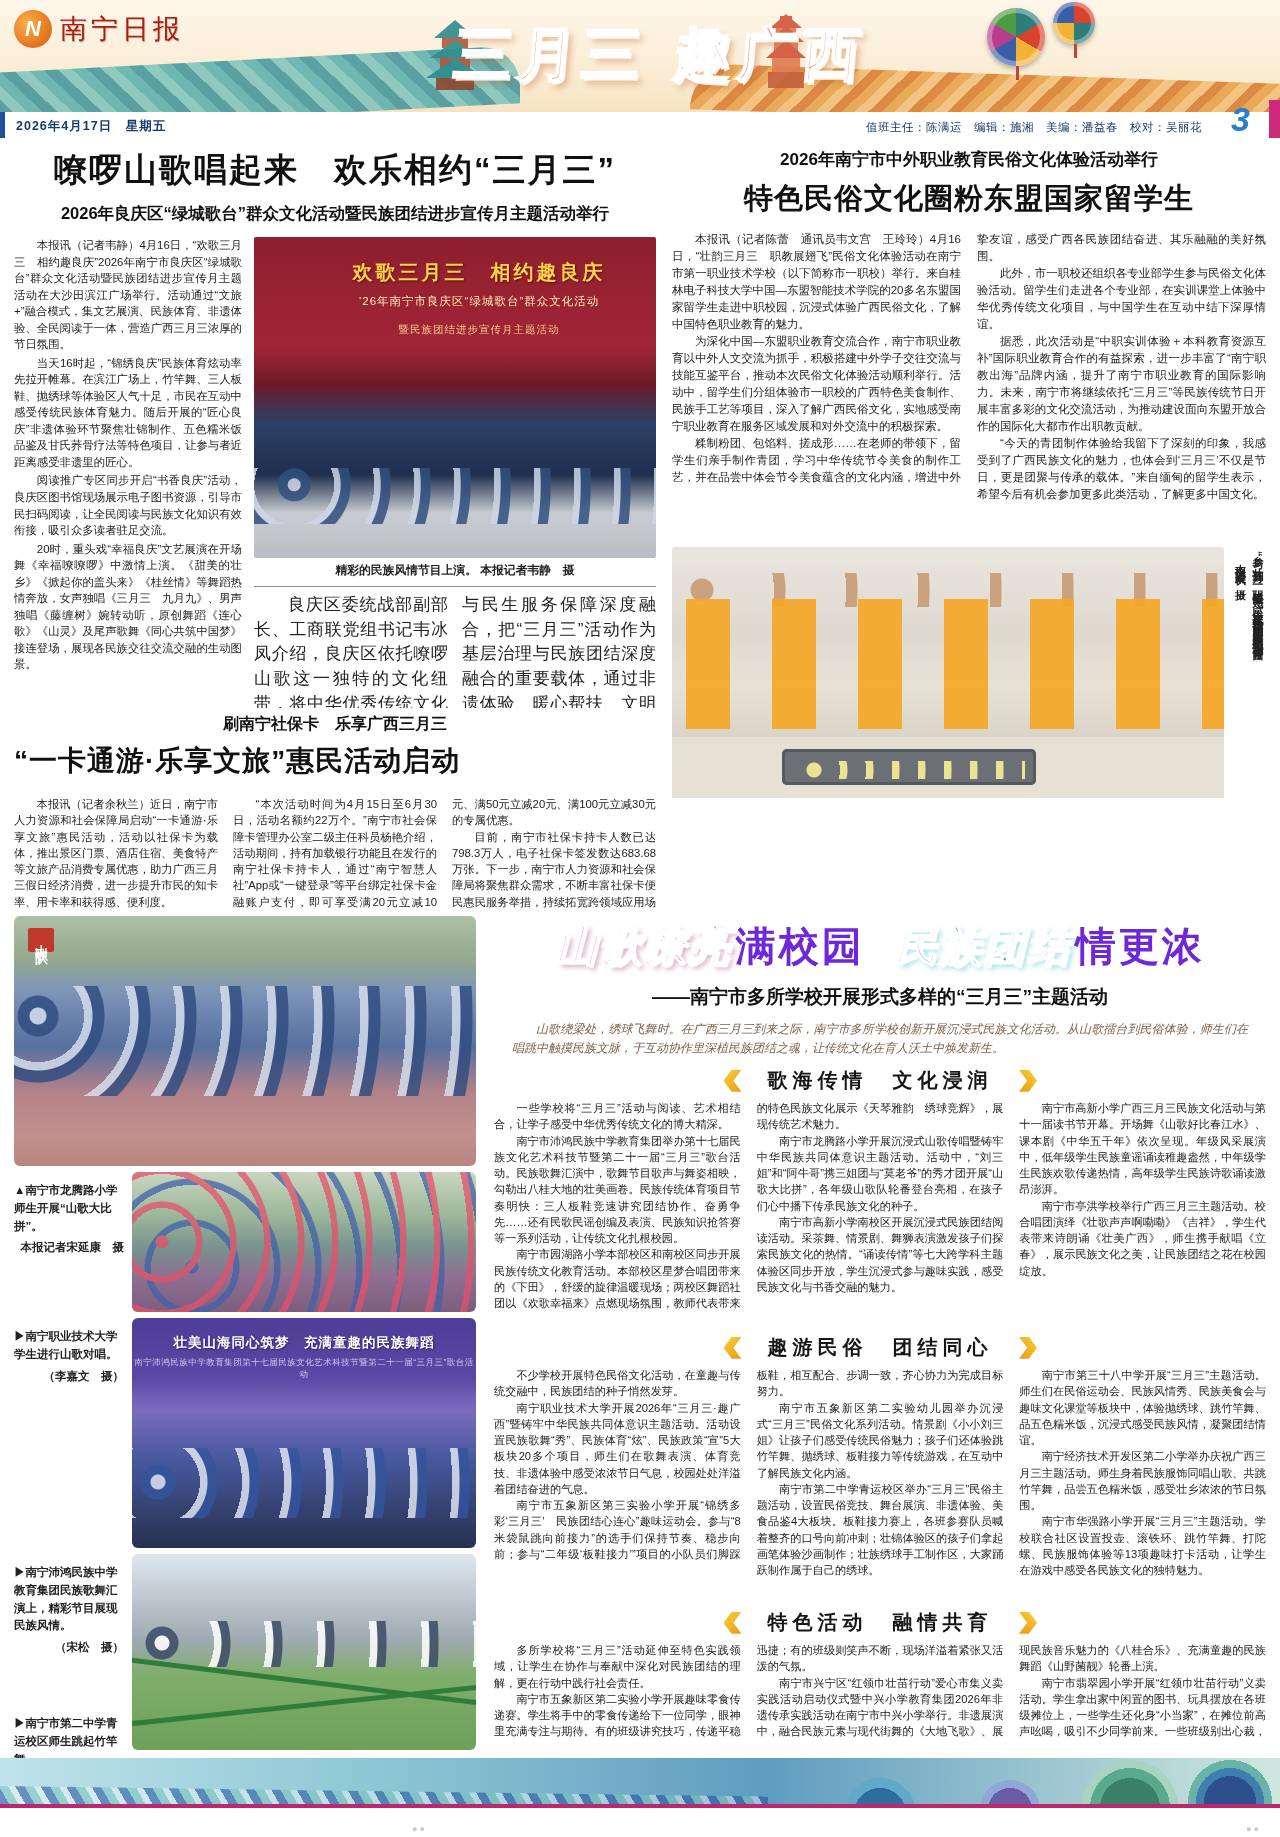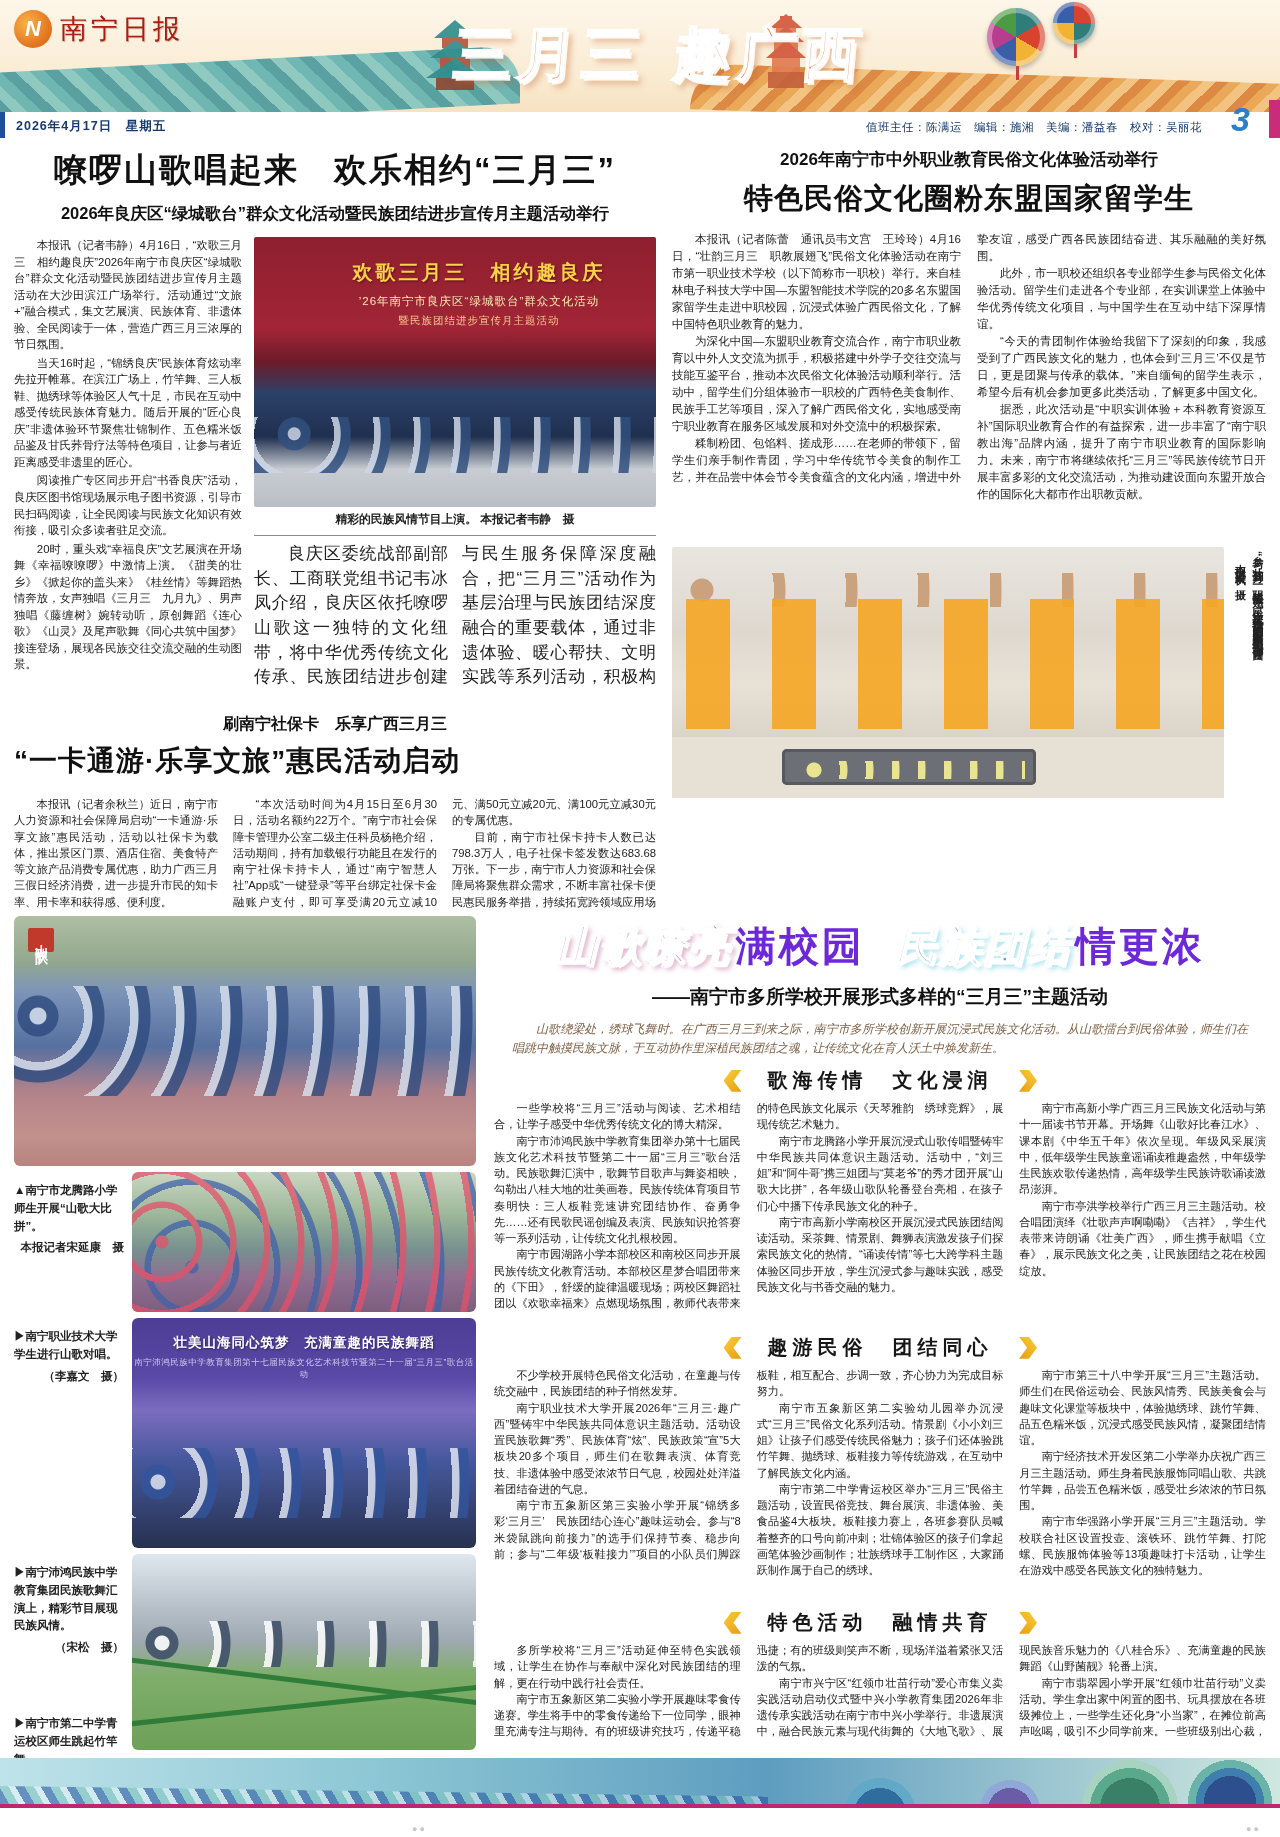--- a/index.html
+++ b/index.html
@@ -48,25 +48,25 @@
   .p{margin:0;text-indent:2em;text-align:justify;}
 
   
   .article1{position:absolute;left:14px;top:148px;width:642px;height:560px;overflow:hidden;}
   .a1-h1{font-size:33px;font-weight:900;text-align:center;letter-spacing:2px;margin:0;color:#111;}
   .a1-h2{font-size:16.5px;font-weight:700;text-align:center;margin:10px 0 0;color:#111;}
   .a1-body{display:flex;gap:12px;margin-top:12px;}
   .a1-col1{width:228px;flex:none;font-size:11.4px;line-height:1.45;color:#222;}
   .a1-col1 .p{margin-bottom:2px;}
   .a1-right{flex:1;min-width:0;}
-  .photo1{height:270px;border-radius:2px;position:relative;overflow:hidden;
+  .photo1{height:321px;border-radius:2px;position:relative;overflow:hidden;
     background:linear-gradient(180deg,#8e1f2e 0%,#a12536 34%,#6e1a28 46%,#2c4168 58%,#1f2f4f 74%,#c8ccd2 86%,#b9bec6 100%);padding-left:48px;}
   .photo1 .b1{margin-top:22px;text-align:center;color:#ffd24a;font-weight:900;font-size:20px;letter-spacing:3px;text-shadow:1px 1px 2px #5c0f18;}
   .photo1 .b2{text-align:center;color:#ffe9b0;font-size:11.5px;margin-top:8px;letter-spacing:1px;}
-  .photo1 .b3{text-align:center;color:#f7c98c;font-size:10.5px;margin-top:5px;letter-spacing:1px;}
+  .photo1 .b3{text-align:center;color:#f7c98c;font-size:10.5px;margin-top:14px;letter-spacing:1px;}
   .photo1 .dancers{position:absolute;left:0;bottom:34px;width:100%;height:56px;
     background:repeating-radial-gradient(circle at 10% 30%,#cdd6e6 0 6px,#31507e 7px 16px,transparent 17px 40px);opacity:.85;}
   .a1-cap{text-align:center;font-size:11.8px;font-weight:700;margin-top:5px;color:#222;}
   .a1-rule{border-top:1px solid #8c8c8c;margin:7px 0 6px;}
   .a1-two{column-count:2;column-gap:14px;font-size:17px;line-height:1.45;height:168px;overflow:hidden;color:#222;}
 
   
   .article2{position:absolute;left:672px;top:148px;width:594px;height:650px;overflow:hidden;}
   .a2-kicker{font-size:17px;font-weight:700;text-align:center;margin:0;color:#111;}
   .a2-h1{font-size:29px;font-weight:900;text-align:center;letter-spacing:1px;margin:8px 0 0;color:#111;}
@@ -235,22 +235,22 @@
   </div>
 
   <div class="article2">
     <div class="a2-kicker">2026年南宁市中外职业教育民俗文化体验活动举行</div>
     <h1 class="a2-h1">特色民俗文化圈粉东盟国家留学生</h1>
     <div class="a2-cols">
       <p class="p">本报讯（记者陈蕾　通讯员韦文宫　王玲玲）4月16日，“壮韵三月三　职教展翅飞”民俗文化体验活动在南宁市第一职业技术学校（以下简称市一职校）举行。来自桂林电子科技大学中国—东盟智能技术学院的20多名东盟国家留学生走进中职校园，沉浸式体验广西民俗文化，了解中国特色职业教育的魅力。</p>
       <p class="p">为深化中国—东盟职业教育交流合作，南宁市职业教育以中外人文交流为抓手，积极搭建中外学子交往交流与技能互鉴平台，推动本次民俗文化体验活动顺利举行。活动中，留学生们分组体验市一职校的广西特色美食制作、民族手工艺等项目，深入了解广西民俗文化，实地感受南宁职业教育在服务区域发展和对外交流中的积极探索。</p>
       <p class="p">糅制粉团、包馅料、搓成形……在老师的带领下，留学生们亲手制作青团，学习中华传统节令美食的制作工艺，并在品尝中体会节令美食蕴含的文化内涵，增进中外挚友谊，感受广西各民族团结奋进、其乐融融的美好氛围。</p>
       <p class="p">此外，市一职校还组织各专业部学生参与民俗文化体验活动。留学生们走进各个专业部，在实训课堂上体验中华优秀传统文化项目，与中国学生在互动中结下深厚情谊。</p>
+      <p class="p">据悉，此次活动是“中职实训体验＋本科教育资源互补”国际职业教育合作的有益探索，进一步丰富了“南宁职教出海”品牌内涵，提升了南宁市职业教育的国际影响力。未来，南宁市将继续依托“三月三”等民族传统节日开展丰富多彩的文化交流活动，为推动建设面向东盟开放合作的国际化大都市作出职教贡献。</p>
       <p class="p">“今天的青团制作体验给我留下了深刻的印象，我感受到了广西民族文化的魅力，也体会到‘三月三’不仅是节日，更是团聚与传承的载体。”来自缅甸的留学生表示，希望今后有机会参加更多此类活动，了解更多中国文化。</p>
-      <p class="p">据悉，此次活动是“中职实训体验＋本科教育资源互补”国际职业教育合作的有益探索，进一步丰富了“南宁职教出海”品牌内涵，提升了南宁市职业教育的国际影响力。未来，南宁市将继续依托“三月三”等民族传统节日开展丰富多彩的文化交流活动，为推动建设面向东盟开放合作的国际化大都市作出职教贡献。</p>
     </div>
     <div class="a2-photo-row">
       <div class="photo2">
         <div class="heads"></div>
         <div class="aprons"></div>
         <div class="table"></div>
         <div class="tray"></div>
         <div class="buns"></div>
       </div>
       <div class="a2-vcap">

